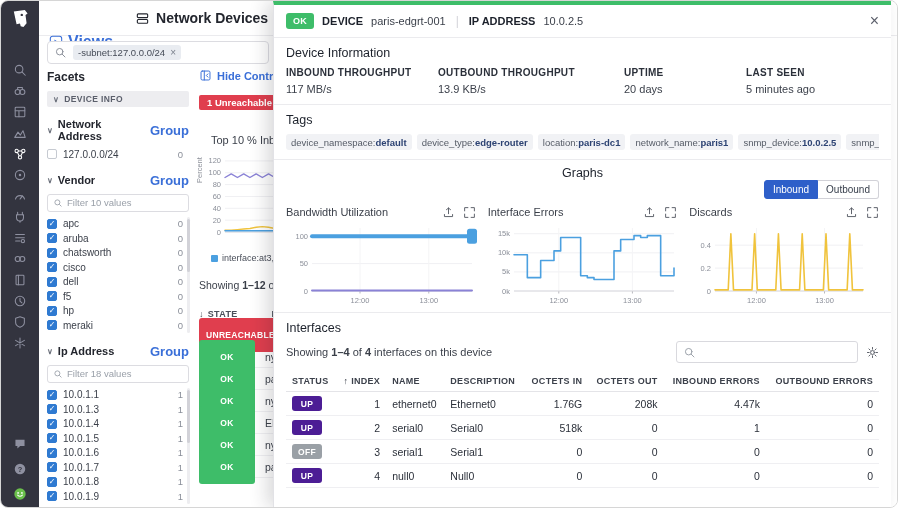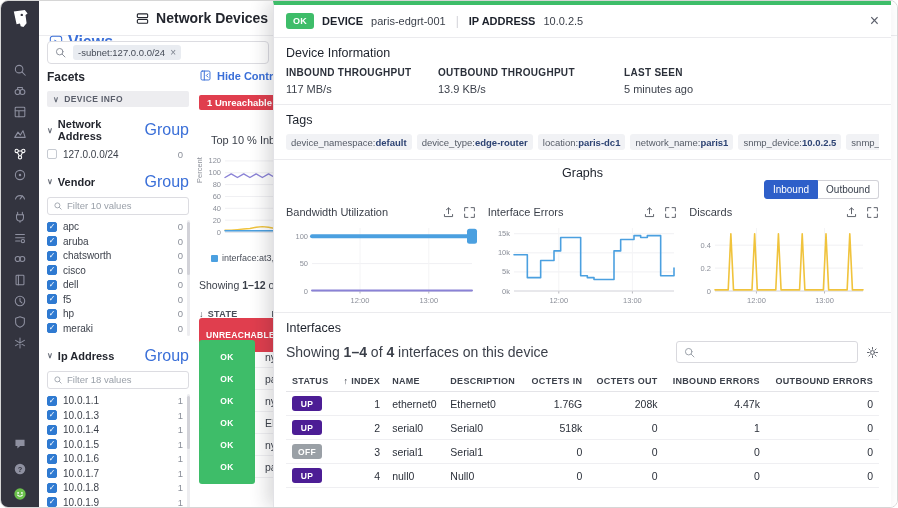--- a/index.html
+++ b/index.html
@@ -34,21 +34,21 @@
   .chip{display:flex;align-items:center;gap:5px;background:#e9ecf1;border-radius:3px;
         font-size:9.5px;color:#454b57;padding:2px 5px;}
   .chip .x{color:#7c828d;font-size:10px;}
 
   .sidebar{position:absolute;left:38px;top:35px;width:152px;bottom:0;padding:34px 4px 0 8px;z-index:4;background:#fff;}
   .facets-label{font-size:12px;font-weight:bold;color:#23262e;}
   .facet-header{margin-top:7px;background:#ededf0;border-radius:2px;color:#5b5f6b;font-size:8.5px;
                 font-weight:bold;letter-spacing:.4px;padding:3px 6px;display:flex;gap:5px;align-items:center;width:142px;}
   .facet-sec{margin-top:11px;width:142px;}
   .facet-title{display:flex;align-items:center;gap:5px;font-size:11px;font-weight:bold;color:#23262e;}
-  .facet-title .group{margin-left:auto;color:#3a6fd8;font-weight:normal;font-size:16px;text-align:right;}
+  .facet-title .group{margin-left:auto;color:#3a6fd8;font-weight:bold;font-size:13px;text-align:right;}
   .chev{font-size:8px;color:#6a6f7a;}
   .f-filter{margin-top:6px;height:18px;border:1px solid #dcdce1;border-radius:3px;display:flex;
             align-items:center;gap:4px;padding:0 5px;color:#9aa0a9;font-size:9.5px;}
   .f-list{position:relative;margin-top:5px;}
   .f-list.scroll::after{content:"";position:absolute;right:-1px;top:2px;width:3px;height:46%;
             background:#d2d2d8;border-radius:2px;}
   .f-list.scroll::before{content:"";position:absolute;right:-1px;top:0;bottom:0;width:3px;background:#ededf0;border-radius:2px;}
   .f-item{display:flex;align-items:center;gap:6px;height:14.5px;}
   .cb{width:10px;height:10px;border-radius:2px;border:1px solid #c6cad1;background:#fff;flex:none;
       display:flex;align-items:center;justify-content:center;font-size:8px;color:#fff;line-height:1;}
@@ -108,21 +108,21 @@
   .tg{font-size:10px;padding:3px 8px;border:1px solid #d2d2d8;background:#fff;color:#39404d;}
   .tg:first-child{border-radius:3px 0 0 3px;}
   .tg:last-child{border-radius:0 3px 3px 0;border-left:0;}
   .tg.active{background:#2e5fc9;border-color:#2e5fc9;color:#fff;}
   .charts-row{display:flex;gap:12px;margin-top:7px;padding-bottom:8px;}
   .chart-card{flex:1;min-width:0;}
   .chart-head{display:flex;align-items:flex-start;font-size:11px;color:#3a3f49;}
   .chart-icons{margin-left:auto;display:flex;gap:8px;color:#5b6069;}
   .chart-svg{display:block;margin-top:3px;}
   .if-controls{display:flex;align-items:center;margin-top:6px;gap:8px;}
-  .if-showing{font-size:14px;color:#3a3f49;}
+  .if-showing{font-size:11px;color:#3a3f49;}
   .if-showing b{font-weight:bold;}
   .if-search{margin-left:auto;width:182px;height:22px;border:1px solid #d9d9de;border-radius:3px;
              display:flex;align-items:center;padding:0 6px;color:#9aa0a9;}
   .if-table{width:100%;border-collapse:collapse;margin-top:8px;}
   .if-table th{font-size:9px;font-weight:bold;color:#3c414b;letter-spacing:.3px;text-align:left;
                padding:5px 6px;border-bottom:1px solid #e4e4e8;white-space:nowrap;}
   .if-table th.r,.if-table td.r{text-align:right;}
   .if-table td{font-size:10.5px;color:#2b303a;padding:4px 6px;border-bottom:1px solid #efeff2;white-space:nowrap;}
   .up-pill{display:inline-block;min-width:30px;text-align:center;border-radius:3px;color:#fff;
            font-size:8.5px;font-weight:bold;padding:2.5px 6px;letter-spacing:.4px;}
@@ -531,20 +531,24 @@
     <hr class="divider">
     <div class="sec-title" data-interactable="false">Device Information</div>
     <div class="di-fields" data-interactable="false">
       <div class="di-f">
           <div class="di-label" data-interactable="false">INBOUND THROUGHPUT</div>
           <div class="di-value" data-interactable="false">117 MB/s</div>
         </div>
       <div class="di-f">
           <div class="di-label" data-interactable="false">OUTBOUND THROUGHPUT</div>
           <div class="di-value" data-interactable="false">13.9 KB/s</div>
+        </div>
+      <div class="di-f">
+          <div class="di-label" data-interactable="false">UPTIME</div>
+          <div class="di-value" data-interactable="false">20 days</div>
         </div>
       <div class="di-f">
           <div class="di-label" data-interactable="false">LAST SEEN</div>
           <div class="di-value" data-interactable="false">5 minutes ago</div>
         </div>
     </div>
     <hr class="divider">
     <div class="sec-title" data-interactable="false">Tags</div>
     <div class="tags-row" id="tags-row" data-interactable="false">
         <span class="tag-pill" data-interactable="true">device_namespace:<b>default</b></span>

